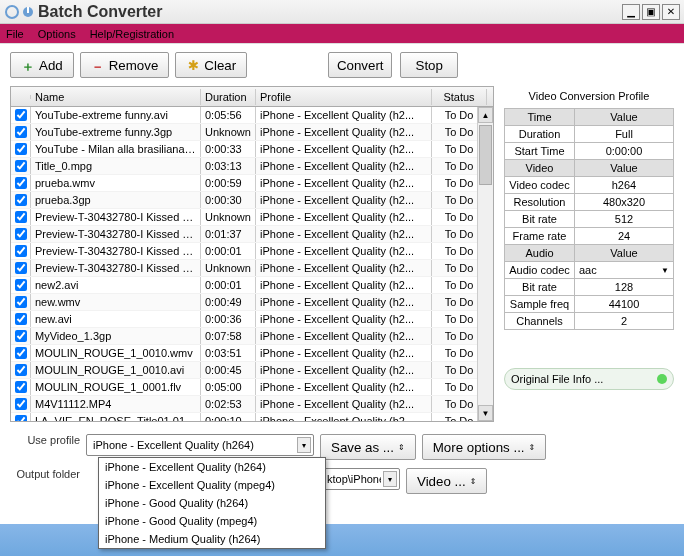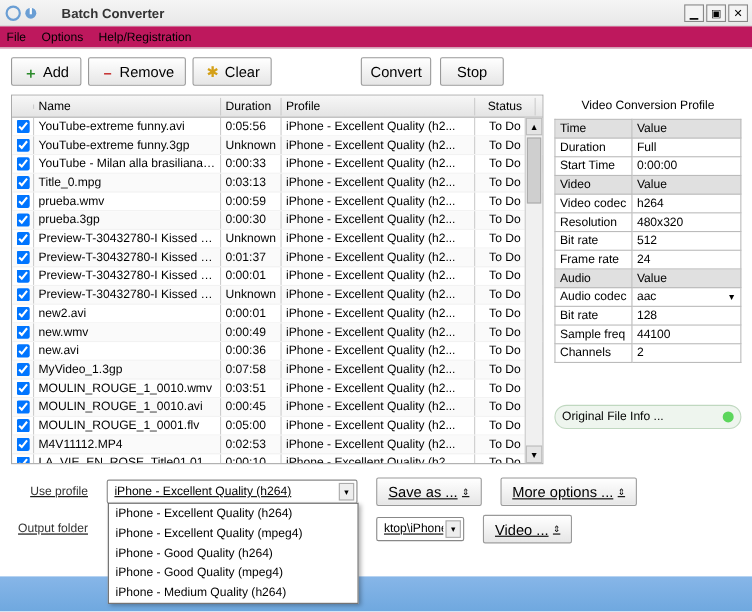--- a/index.html
+++ b/index.html
@@ -1,19 +1,19 @@
 <!DOCTYPE html>
 <html><head>
 <meta charset="utf-8">
 <style>
   * { box-sizing: border-box; margin: 0; padding: 0; }
   body { font-family: Tahoma, Arial, sans-serif; font-size: 11px; background: #fff; width: 684px; height: 556px; overflow: hidden; position: relative; }
   .titlebar { height: 24px; background: linear-gradient(#f5f5f5,#e8e8e8); border-bottom: 1px solid #ccc; display: flex; align-items: center; padding: 0 4px; }
   .titlebar .logo { width: 16px; height: 16px; margin-right: 2px; }
-  .titlebar .title { font-weight: bold; color: #333; margin-left: 18px; font-size: 12px; }
+  .titlebar .title { font-weight: bold; color: #333; font-size: 16px; }
   .winbtns { margin-left: auto; display: flex; gap: 2px; }
   .winbtn { width: 18px; height: 16px; border: 1px solid #888; background: #f4f4f4; display: flex; align-items: center; justify-content: center; font-size: 10px; cursor: pointer; }
   .menubar { height: 20px; display: flex; align-items: center; padding: 0 6px; border-bottom: 1px solid #ddd; background: #be185d; gap: 14px; }
   .menubar span { cursor: pointer; }
   .toolbar { padding: 8px 10px; display: flex; gap: 6px; align-items: flex-start; }
   .btn { border: 1px solid #999; background: linear-gradient(#fff,#e6e6e6); padding: 4px 10px; border-radius: 2px; cursor: pointer; display: inline-flex; align-items: center; gap: 4px; height: 26px; }
   .btn .ico { width: 14px; height: 14px; display: inline-block; }
   .actions-right { margin-left: 75px; display:flex; gap:8px; }
   .content { display: flex; padding: 0 10px; }
   .grid-wrap { flex: 1; border: 1px solid #aaa; position: relative; height: 336px; }
@@ -26,30 +26,30 @@
   .col-prof { width: 176px; }
   .col-stat { width: 55px; text-align: center; }
   .grid-body { overflow-y: hidden; height: 314px; }
   .grid-row { height: 17px; border-bottom: 1px solid #f2f2f2; }
   .grid-row:nth-child(even) { background: #fafafa; }
   .vscroll { position: absolute; right: 0; top: 20px; bottom: 0; width: 16px; background: #f0f0f0; border-left: 1px solid #ccc; }
   .vscroll .arrow { height: 16px; background: #e4e4e4; border: 1px solid #bbb; display:flex; align-items:center; justify-content:center; font-size:8px; cursor:pointer; }
   .vscroll .thumb { height: 60px; background: #cfcfcf; border: 1px solid #aaa; margin: 2px 1px; cursor:pointer; }
   .side { width: 170px; margin-left: 10px; }
   .side-title { text-align: center; font-size: 11px; padding: 4px 0 6px; }
-  .prof-table { border: 1px solid #999; width: 100%; border-collapse: collapse; }
+  .prof-table { border: 1px solid #999; width: 100%; border-collapse: collapse; text-align: center; }
   .prof-table td { border: 1px solid #bbb; padding: 2px 4px; font-size: 11px; }
   .prof-table td.key { width: 70px; }
   .prof-section td { background: #e0e0e0; font-weight: normal; }
   .prof-dd { display:flex; align-items:center; justify-content:space-between; }
   .size-info { padding: 10px 2px; color: #333; line-height: 1.4; }
   .origfile { margin-top: 38px; padding: 4px 6px; border:1px solid #c0d8c0; background: #eef5ee; border-radius:11px; display:flex; align-items:center; justify-content:space-between; cursor:pointer; }
   .origfile .dot { width:10px; height:10px; border-radius:50%; background:#5cd65c; }
   .bottom { padding: 12px 10px; position: relative; }
-  .row { display:flex; align-items:center; gap:17px; margin-bottom:8px;text-decoration:underline; }
+  .row { display:flex; gap:6px; margin-bottom:8px; }
   .label { width: 70px; text-align: right; color:#333; }
   .combo { border:1px solid #888; background:#fff; height:22px; padding:2px 18px 2px 6px; position:relative; border-radius:2px; display:flex; align-items:center; }
   .combo .arrow { position:absolute; right:2px; top:2px; bottom:2px; width:14px; background:#eee; border:1px solid #aaa; display:flex; align-items:center; justify-content:center; font-size:8px; }
   .dropdown-list { position:absolute; left:98px; top:35px; width:228px; background:#fff; border:1px solid #666; z-index:10; box-shadow:2px 2px 4px rgba(0,0,0,0.3); }
   .dropdown-list div { padding:3px 6px; cursor:pointer; }
   .taskbar { position:absolute; bottom:0; left:0; right:0; height:32px; background: linear-gradient(#87b6e8,#6fa8df); }
   input[type=checkbox]{ width:12px; height:12px; cursor:pointer; }
 </style>
 </head>
 <body>

